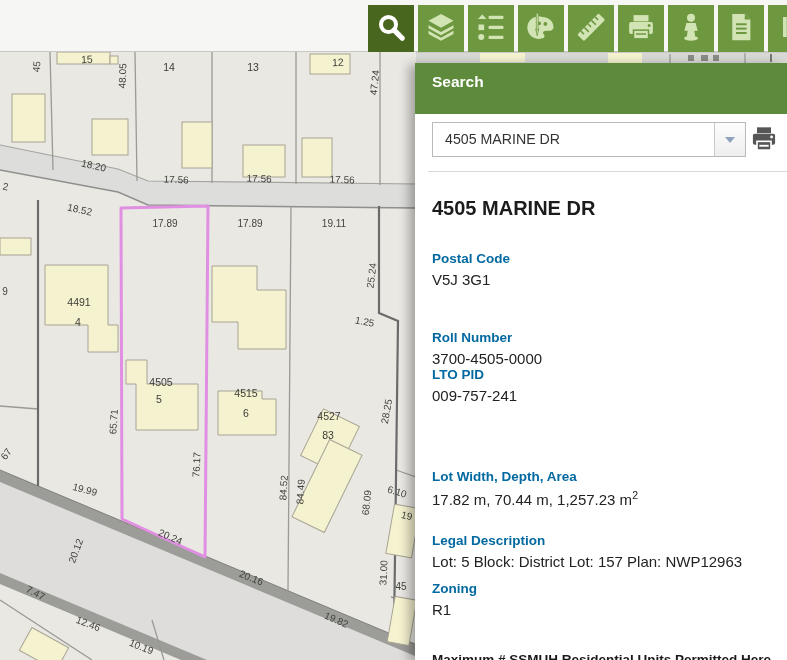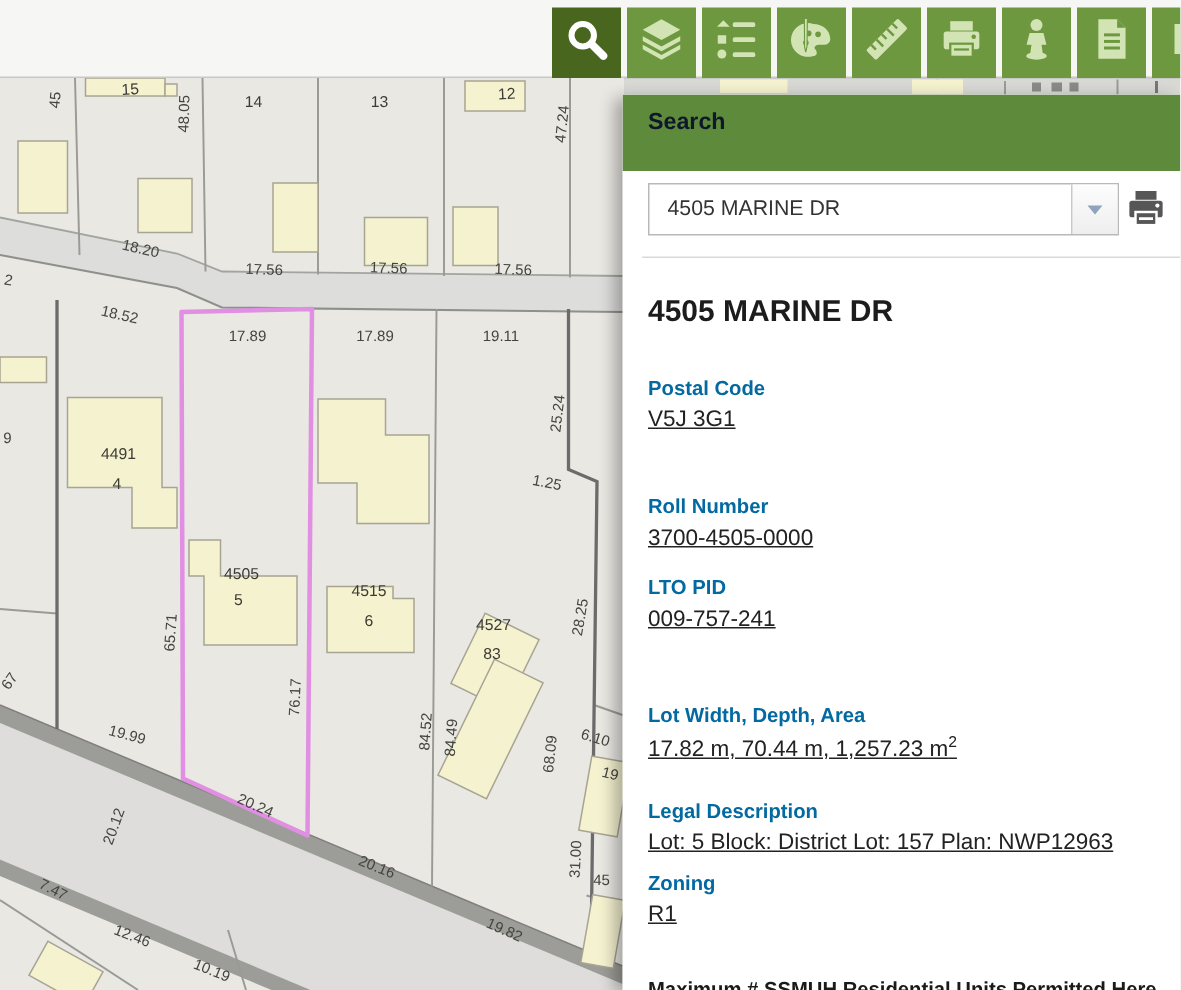--- a/index.html
+++ b/index.html
@@ -24,39 +24,39 @@
   .map-wrap { position:absolute; left:0; top:52px; width:787px; height:608px; z-index:1; }
   .map-label { font-family:"Liberation Sans", sans-serif; font-size:10px; fill:#45453f;
                text-anchor:middle; }
   .parcel-label { font-size:10.5px; fill:#3c3c36; }
 
   
   .panel { position:absolute; left:415px; top:63px; width:372px; height:597px;
            background:#ffffff; box-shadow:-6px 2px 10px rgba(0,0,0,.30);
            z-index:4; overflow:hidden; }
   .panel-header { position:absolute; left:0; top:0; width:100%; height:51px;
-                  background:#5d8a3b; color:#0f172a; font-weight:bold; font-size:15.5px;
+                  background:#5d8a3b; color:#ffffff; font-weight:bold; font-size:15.5px;
                   line-height:38px; padding-left:17px; }
   .combobox { position:absolute; left:17px; top:59px; width:314px; height:35px;
               border:1px solid #b9b9b9; background:#fff; display:flex; cursor:pointer; }
   .combo-text { flex:1; font-size:14.2px; color:#333; line-height:33px; padding-left:12px;
                 white-space:nowrap; overflow:hidden; }
   .combo-drop { width:31px; border-left:1px solid #c9c9c9;
                 background:linear-gradient(#fdfdfd,#eeeeee);
                 display:flex; align-items:center; justify-content:center; }
   .chevron { width:0; height:0; border-left:5px solid transparent;
              border-right:5px solid transparent; border-top:6px solid #8fa3bd; }
   .print-btn { position:absolute; left:334px; top:62px; width:32px; height:30px;
                cursor:pointer; color:#565656; }
   .divider { position:absolute; left:13px; right:0; top:108px; height:1px; background:#d9d9d9; }
   .result-title { position:absolute; left:17px; top:134px; font-size:20px; font-weight:bold;
                   color:#1c1c1c; }
   .field { position:absolute; left:17px; right:0; }
   .field .flabel { font-size:13.5px; font-weight:bold; color:#0369a1; }
-  .field .fvalue { font-size:15px; color:#222; margin-top:5px; white-space:nowrap;text-decoration:underline; }
+  .field .fvalue { font-size:15px; color:#222; margin-top:5px; white-space:nowrap; }
   .fvalue sup { font-size:10.5px; }
   .zoning-link { color:#2d2db4; cursor:pointer; }
   .cutoff { position:absolute; left:17px; top:589px; font-size:13.5px; font-weight:bold;
             color:#1a1a1a; white-space:nowrap; }
 </style>
 </head>
 <body>
 
 <div class="map-wrap">
 <svg width="787" height="608" viewBox="0 52 787 608">
@@ -283,21 +283,21 @@
   <div class="result-title">4505 MARINE DR</div>
 
   <div class="field" style="top:188px">
     <div class="flabel">Postal Code</div>
     <div class="fvalue">V5J 3G1</div>
   </div>
   <div class="field" style="top:267px">
     <div class="flabel">Roll Number</div>
     <div class="fvalue">3700-4505-0000</div>
   </div>
-  <div class="field" style="top:321px">
+  <div class="field" style="top:304px">
     <div class="flabel">LTO PID</div>
     <div class="fvalue">009-757-241</div>
   </div>
   <div class="field" style="top:406px">
     <div class="flabel">Lot Width, Depth, Area</div>
     <div class="fvalue"><span>17.82 m, 70.44 m, 1,257.23 m</span><sup>2</sup></div>
   </div>
   <div class="field" style="top:470px">
     <div class="flabel">Legal Description</div>
     <div class="fvalue">Lot: 5 Block: District Lot: 157 Plan: NWP12963</div>

